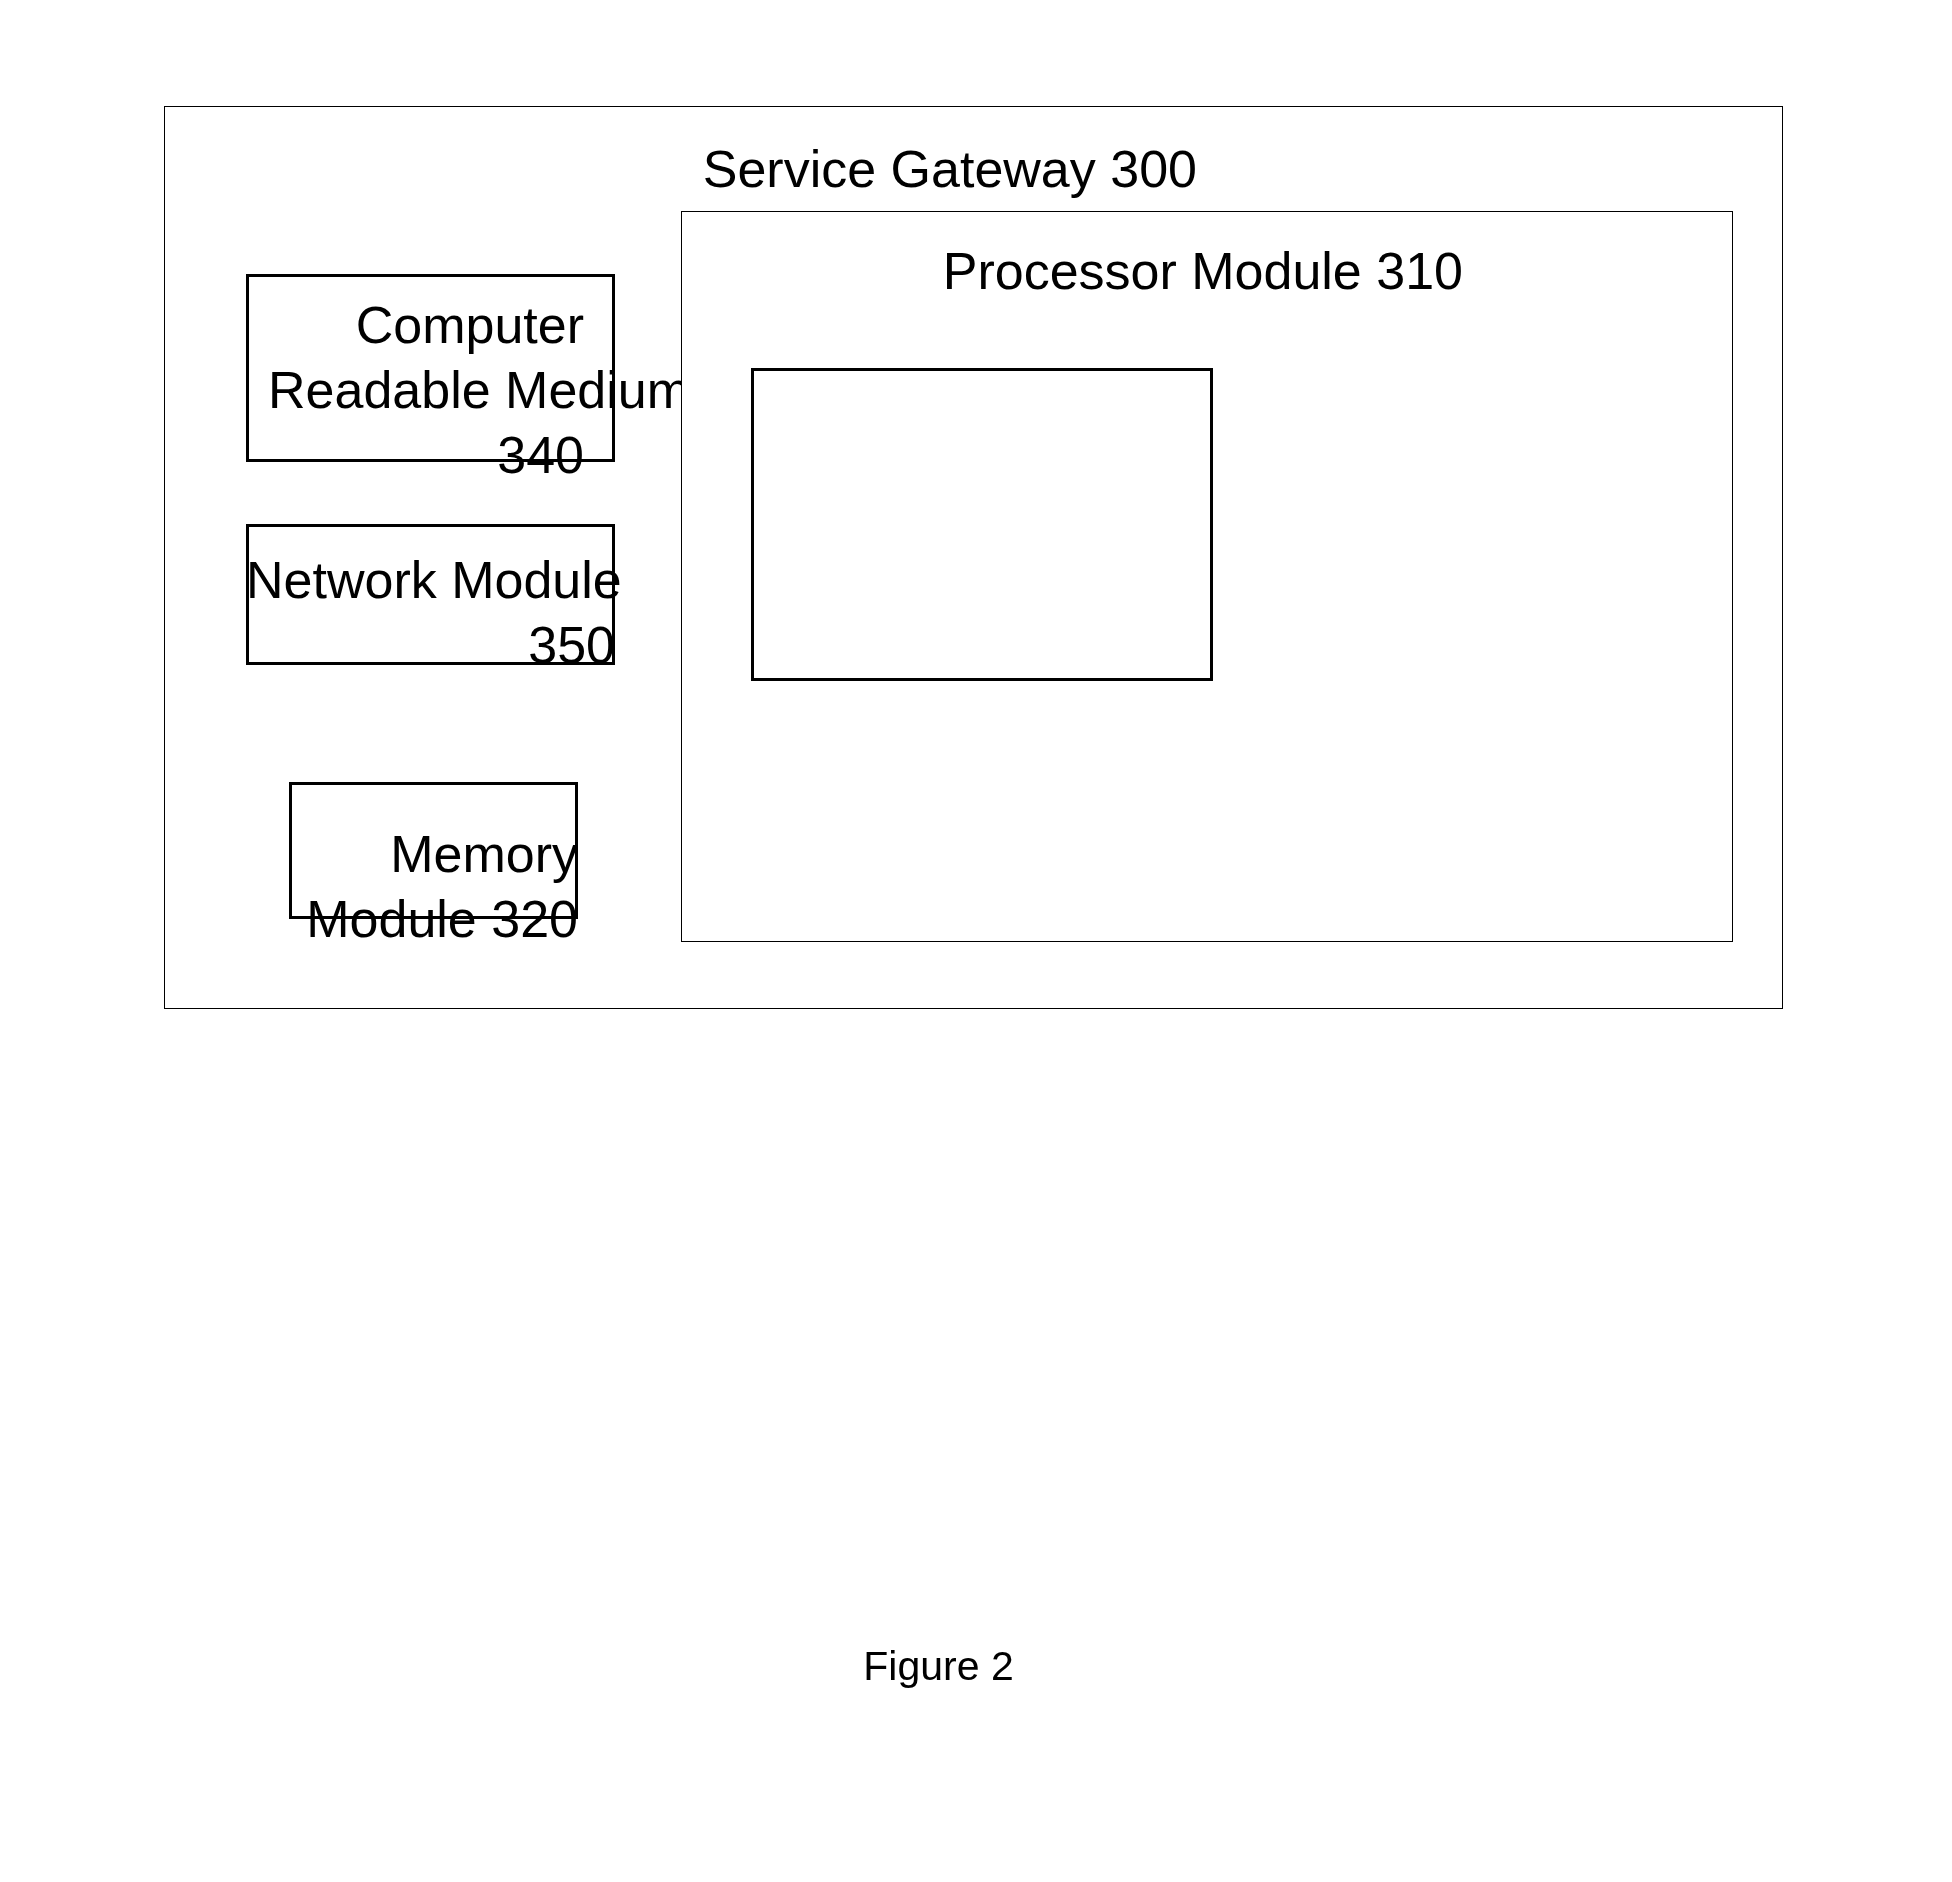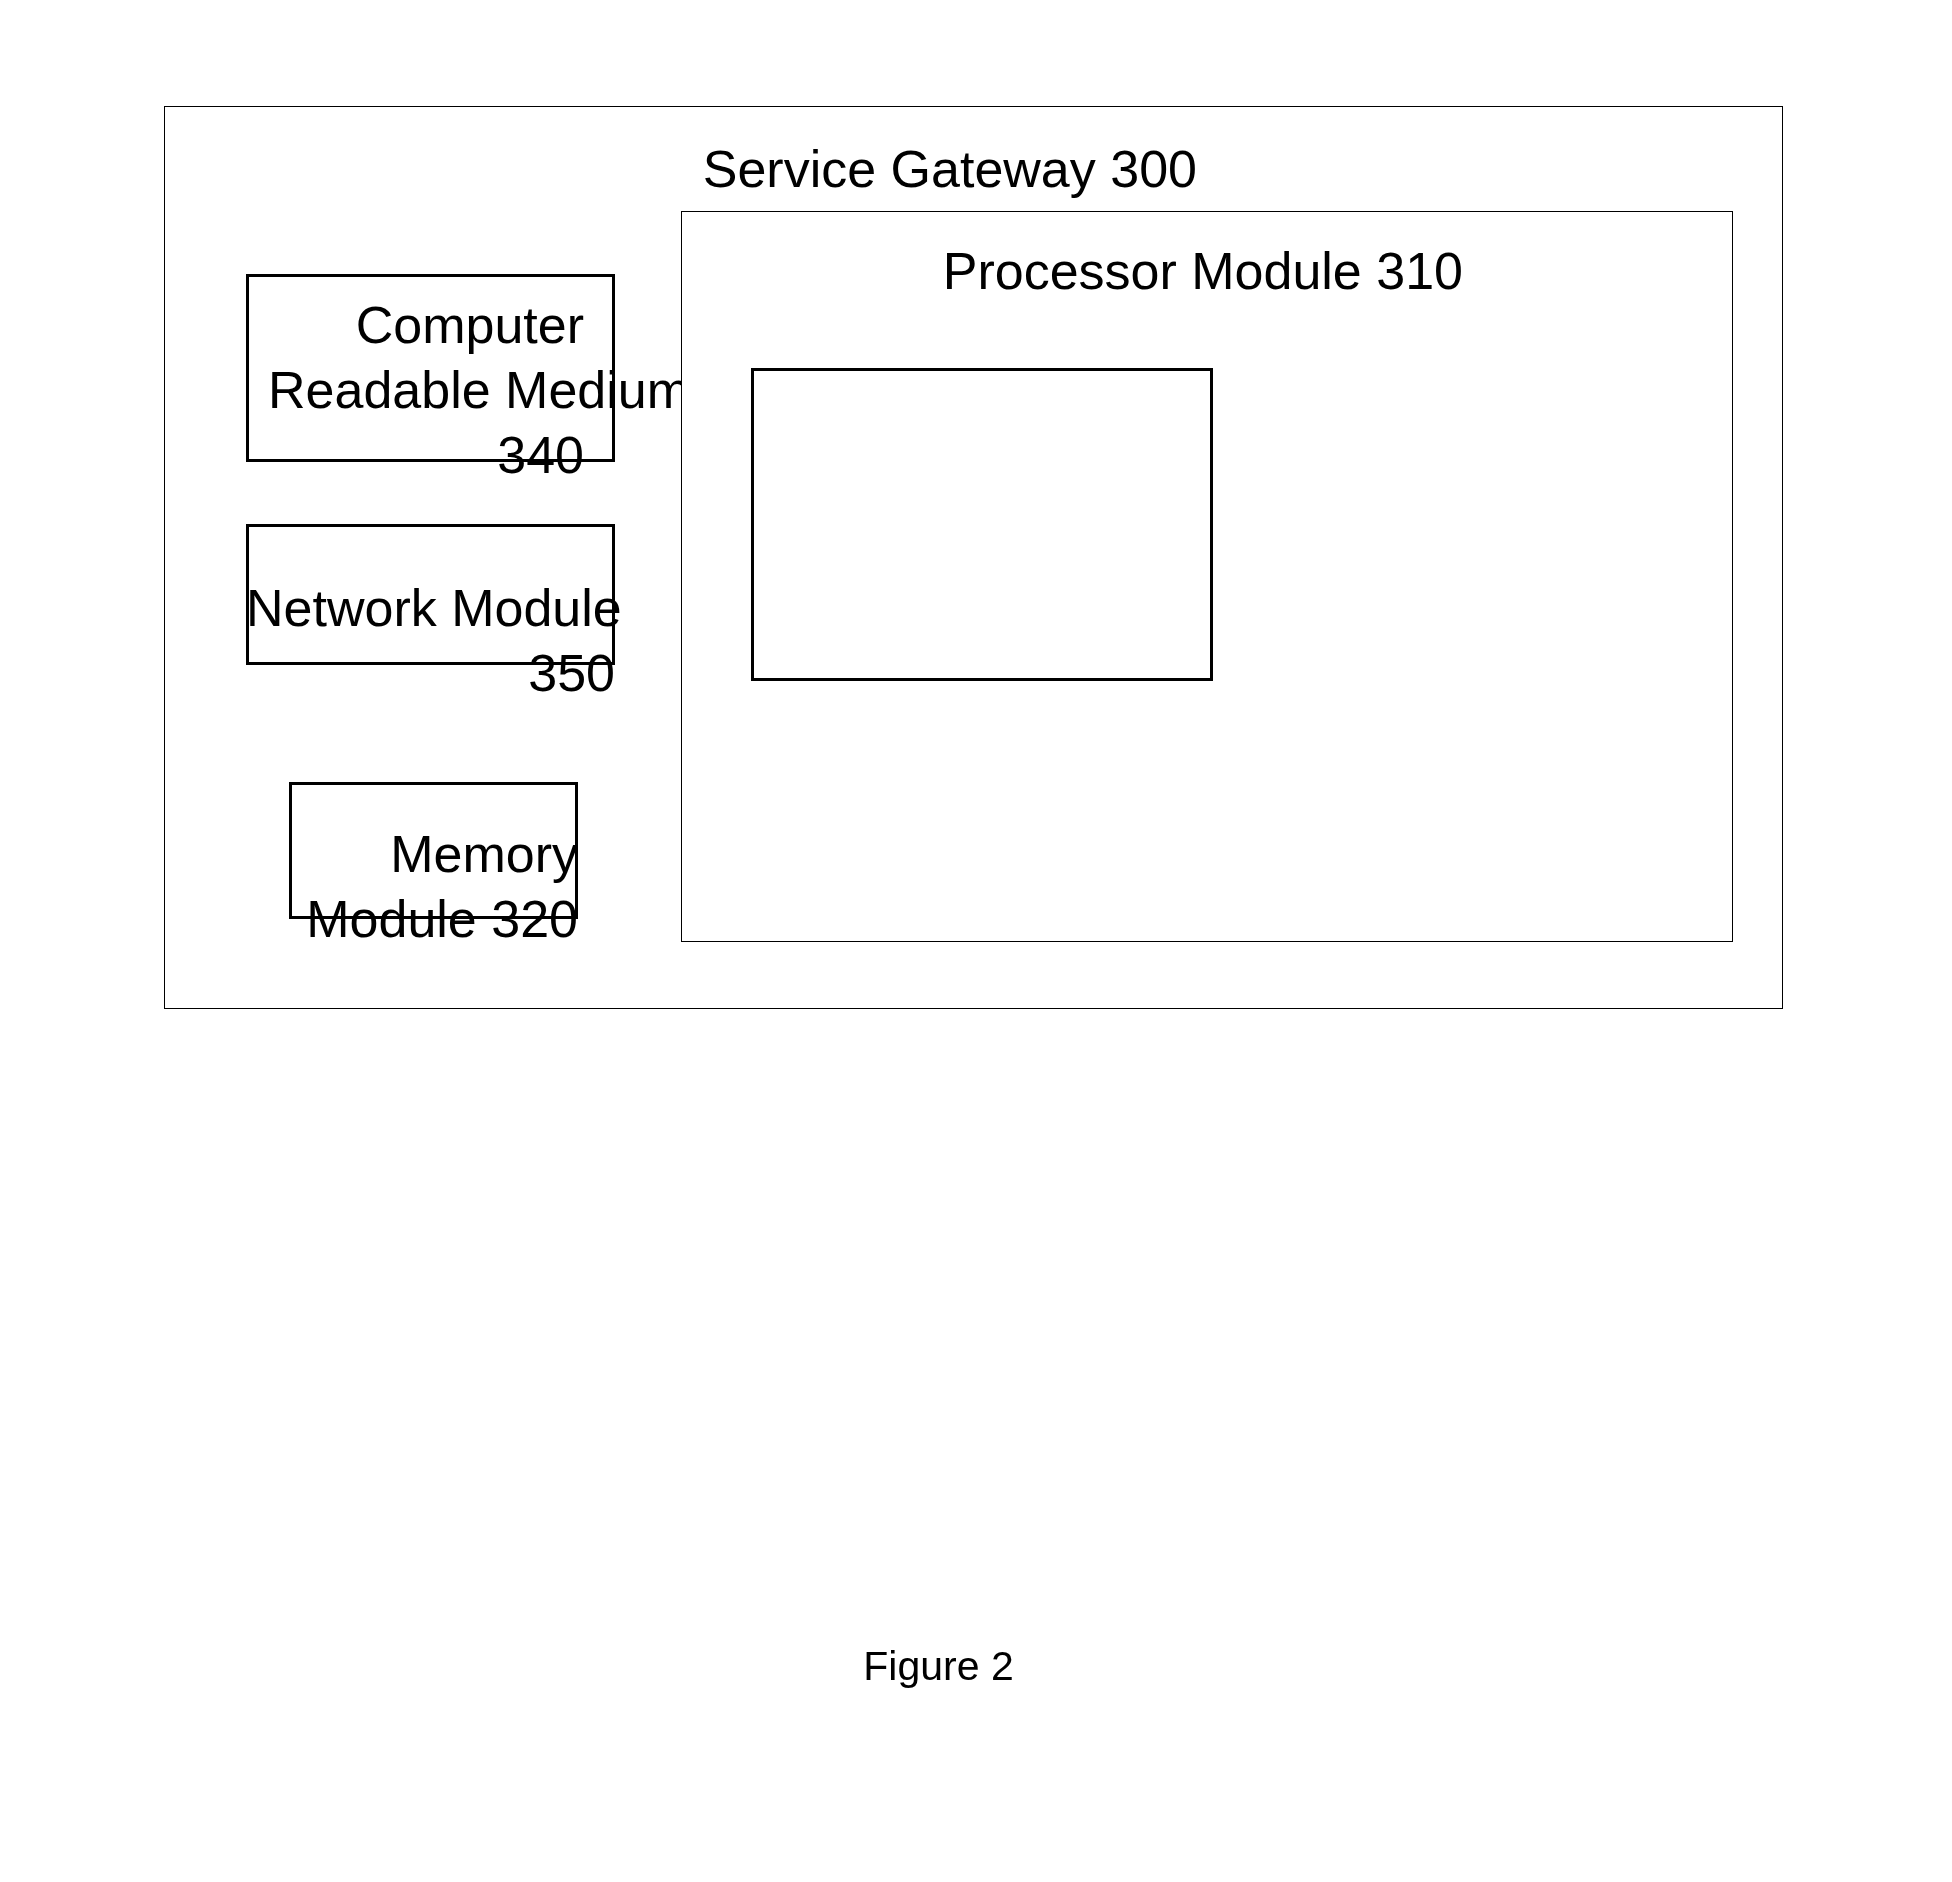--- a/index.html
+++ b/index.html
@@ -44,21 +44,21 @@
   <div class="box thin" style="left:164px; top:106px; width:1619px; height:903px;"></div>
 
   <div class="label" style="left:649px; top:137px; width:548px;">Service Gateway 300</div>
 
   <div class="box thick" style="left:246px; top:274px; width:369px; height:188px;"></div>
   <div class="label" style="left:246px; top:293px; width:316px;margin-left:22px;">Computer
 Readable Medium
 340</div>
 
   <div class="box thick" style="left:246px; top:524px; width:369px; height:141px;"></div>
-  <div class="label" style="left:246px; top:548px; width:369px;margin-top:28px;">Network Module
+  <div class="label" style="left:246px; top:548px; width:369px;">Network Module
 350</div>
 
   <div class="box thick" style="left:289px; top:782px; width:289px; height:137px;"></div>
   <div class="label" style="left:289px; top:806px; width:289px;margin-top:16px;">Memory
 Module 320</div>
 
   <div class="box thin" style="left:681px; top:211px; width:1052px; height:731px;"></div>
   <div class="label" style="left:915px; top:239px; width:548px;">Processor Module 310</div>
 
   <div class="box thick" style="left:751px; top:368px; width:462px; height:313px;"></div>

